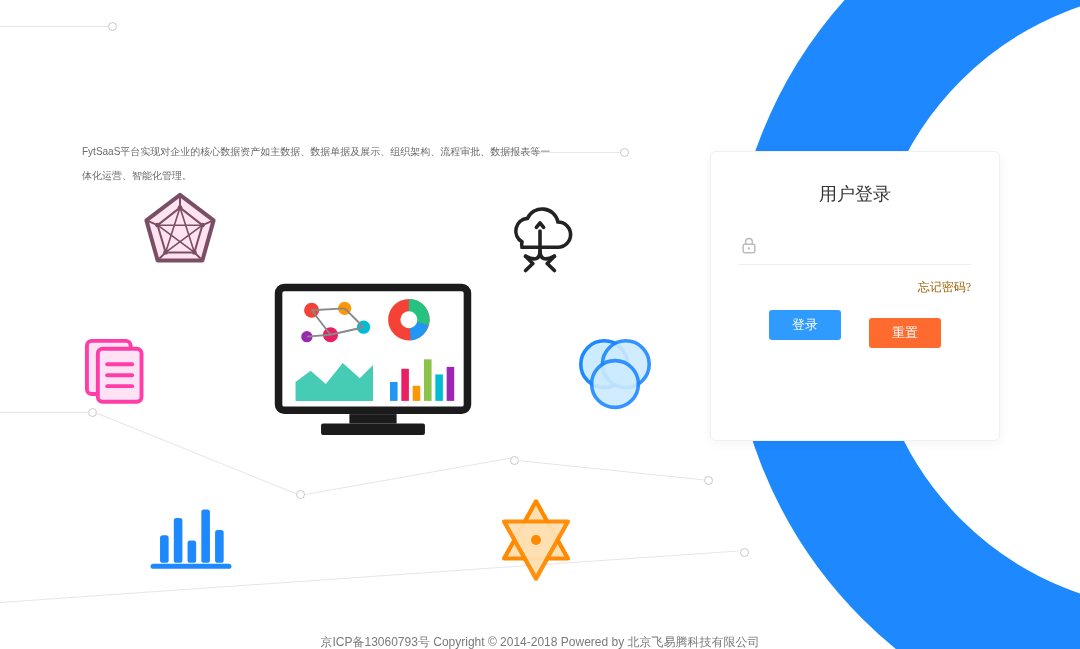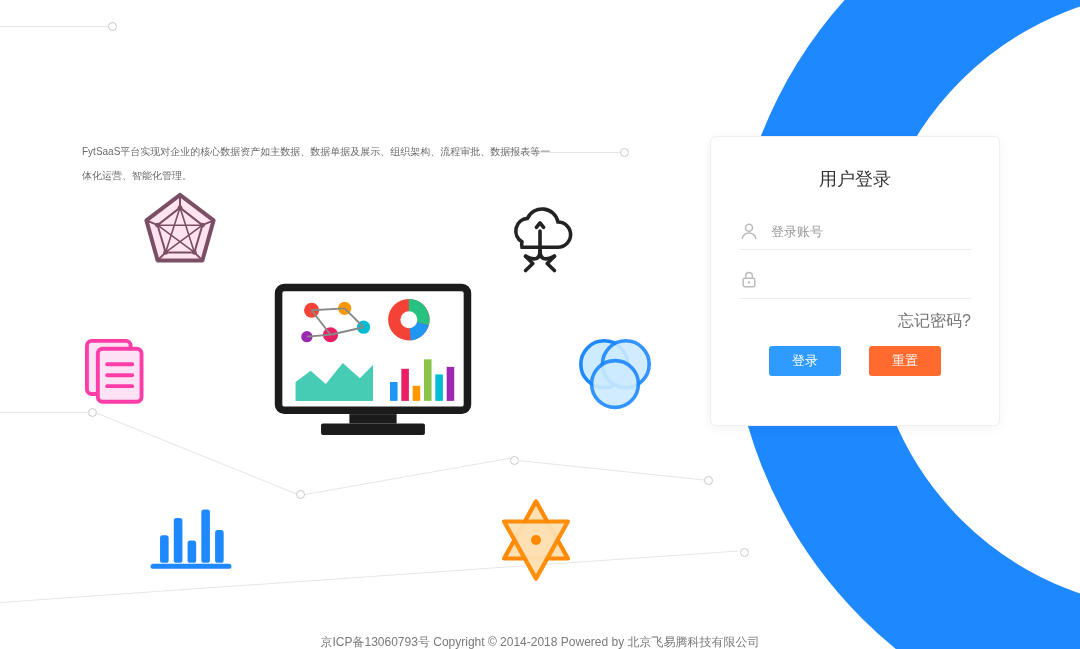--- a/index.html
+++ b/index.html
@@ -51,21 +51,21 @@
       top: 140px;
       width: 470px;
       color: #6b6b6b;
       font-size: 10px;
       line-height: 24px;
     }
 
     
     .login-panel {
       position: absolute;
-      top: 136px;
+      top: 151px;
       left: 710px;
       width: 290px;
       height: 290px;
       background: #fff;
       border: 1px solid #f0f0f0;
       border-radius: 6px;
       box-shadow: 0 2px 12px rgba(0,0,0,0.05);
       padding: 30px 28px 20px 28px;
       z-index: 5;
     }
@@ -98,41 +98,42 @@
       background: transparent;
     }
     .field input::placeholder {
       color: #999;
     }
     .forgot-row {
       text-align: right;
       margin: 6px 0 14px 0;
     }
     .forgot-link {
-      font-size: 16px;
-      color: #737373;
+      font-size: 12px;
+      color: #a16207;
       cursor: pointer;
       text-decoration: none;
+      font-family: Liberation Serif, serif;
     }
     .btn-row {
       display: flex;
       justify-content: center;
       gap: 28px;
     }
     .btn {
       width: 72px;
       height: 30px;
       border: none;
       border-radius: 3px;
       color: #fff;
       font-size: 13px;
       cursor: pointer;
     }
     .btn-login { background: #2F9BFF; }
-    .btn-reset { background: #FF6A2E; }
+    .btn-reset { background: #FF6A2E; margin-top: 8px; }
 
     
     .footer {
       position: absolute;
       left: 0;
       right: 0;
       bottom: -2px;
       text-align: center;
       color: #7a7a7a;
       font-size: 12px;
@@ -247,27 +248,20 @@
 
 <svg class="decor" style="left:494px; top:498px;" width="84" height="84" viewBox="0 0 100 100">
   <path d="M50 4 L88 72 L12 72 Z" fill="#FFE0B2" stroke="#FF8A00" stroke-width="5" stroke-linejoin="round"></path>
   <path d="M50 96 L12 28 L88 28 Z" fill="#FFE0B2" stroke="#FF8A00" stroke-width="5" stroke-linejoin="round" opacity="0.95"></path>
   <circle cx="50" cy="50" r="6" fill="#FF8A00"></circle>
 </svg>
 
 <div class="login-panel">
   <div class="login-title">用户登录</div>
 
-  <div class="field">
-    <svg class="field-icon" viewBox="0 0 24 24">
-      <circle cx="12" cy="8" r="4.2" fill="none" stroke="#bbb" stroke-width="1.8"></circle>
-      <path d="M4 21c0-4 4-6.5 8-6.5s8 2.5 8 6.5" fill="none" stroke="#bbb" stroke-width="1.8" stroke-linecap="round"></path>
-    </svg>
-    <input type="text" placeholder="登录账号" style="">
-  </div>
 
   <div class="field">
     <svg class="field-icon" viewBox="0 0 24 24">
       <rect x="5" y="10" width="14" height="10" rx="2" fill="none" stroke="#bbb" stroke-width="1.8"></rect>
       <path d="M8 10 V7 a4 4 0 0 1 8 0 v3" fill="none" stroke="#bbb" stroke-width="1.8"></path>
       <circle cx="12" cy="15" r="1.4" fill="#bbb"></circle>
     </svg>
   </div>
 
   <div class="forgot-row">

